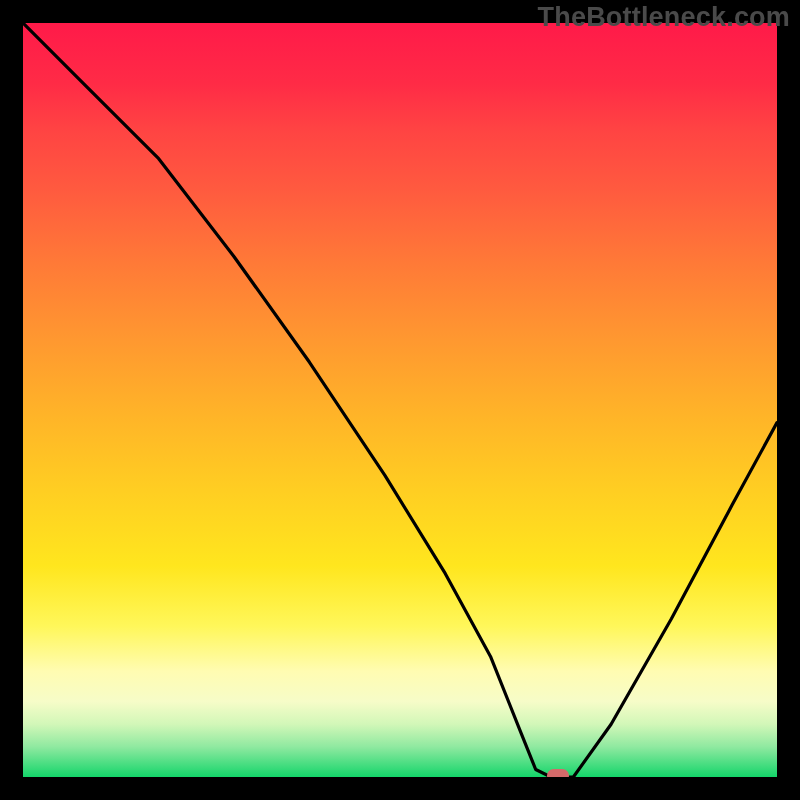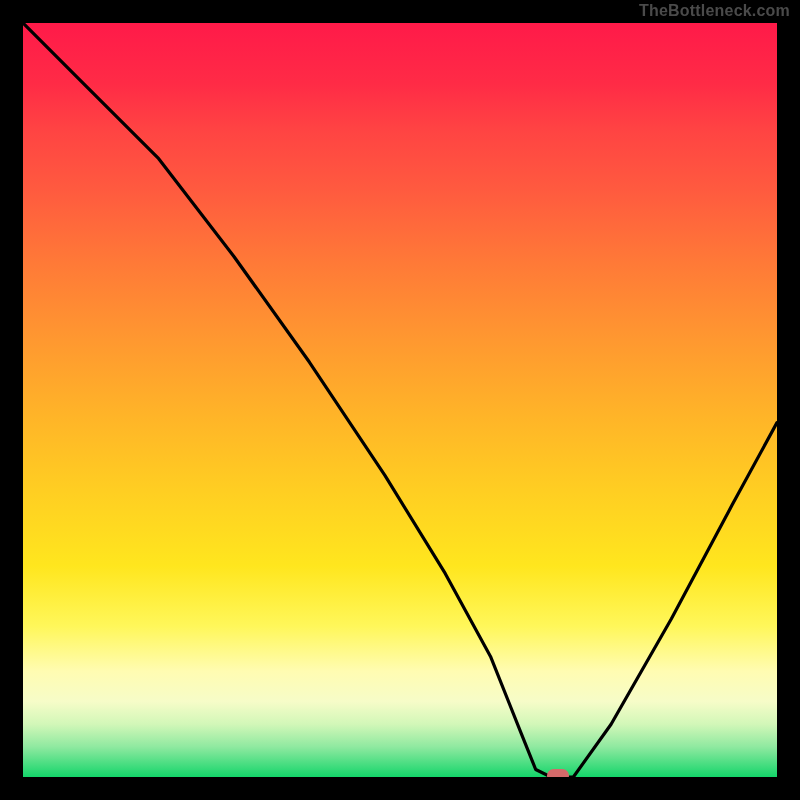--- a/index.html
+++ b/index.html
@@ -14,21 +14,21 @@
   .frame {
     position: relative;
     width: 800px;
     height: 800px;
   }
   .watermark {
     position: absolute;
     top: 2px;
     right: 10px;
     color: #4a4a4a;
-    font-size: 16px;
+    font-size: 27px;
     font-weight: 600;
     letter-spacing: 0.2px;
     z-index: 20;
   }
   .plot-area {
     position: absolute;
     left: 23px;
     top: 23px;
     width: 754px;
     height: 754px;

